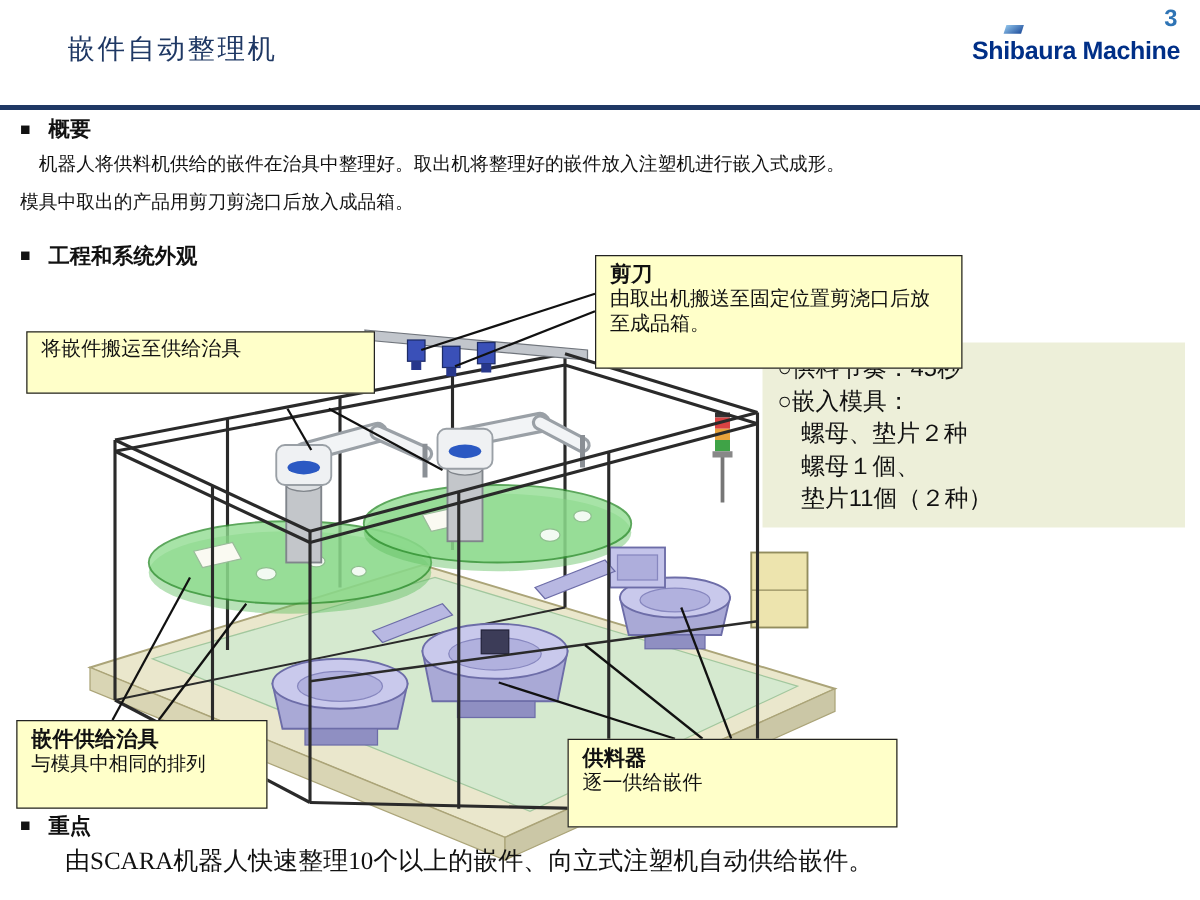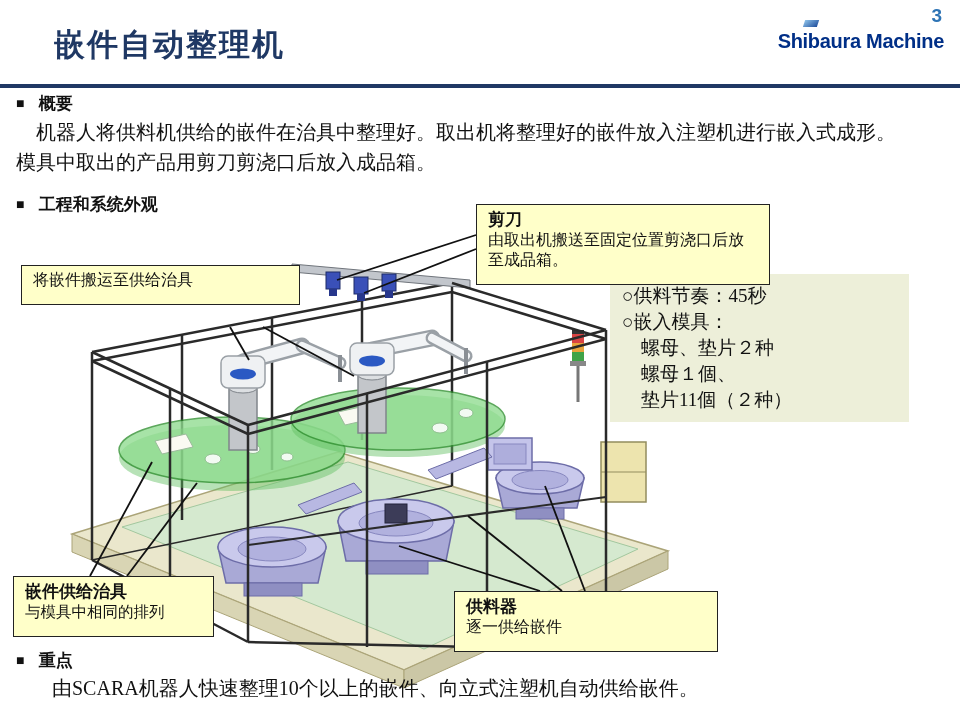--- a/index.html
+++ b/index.html
@@ -12,49 +12,49 @@
     width:960px;height:720px;position:relative;background:#fff;overflow:hidden;
     font-family:"Liberation Serif",serif;color:#111;
   }
   .page-num{position:absolute;top:5px;right:18px;font-family:"Liberation Sans",sans-serif;
     font-weight:bold;font-size:19px;color:var(--blue);z-index:6}
   .logo-wrap{position:absolute;top:30px;right:16px;z-index:6}
   .logo-text{font-family:"Liberation Sans",sans-serif;font-weight:bold;font-size:20px;
     color:var(--logo_navy);letter-spacing:-0.3px}
   .logo-mark{position:absolute;top:-10px;left:26px;width:14px;height:7px;
     background:linear-gradient(135deg,#8FC3EA,#1F4E9C);transform:skewX(-18deg)}
-  .slide-title{position:absolute;top:24px;left:54px;font-size:31px;font-weight:bold;
+  .slide-title{position:absolute;top:24px;left:54px;font-size:22px;font-weight:normal;
     color:var(--navy);letter-spacing:2px;z-index:6}
   .rule{position:absolute;top:84px;left:0;width:960px;height:4px;background:var(--navy)}
 
   .heading{position:absolute;left:16px;font-size:17px;font-weight:bold;white-space:nowrap;z-index:4}
   .heading .bullet{font-size:14px;margin-right:10px;vertical-align:1px}
   #h-overview{top:92px}
   #h-appearance{top:193px}
   #h-keypoint{top:649px}
 
   .body-lines{position:absolute;left:16px;z-index:4}
-  #overview-body{top:117px;width:940px;font-size:20px;line-height:30px}
+  #overview-body{top:117px;width:940px;font-size:15px;line-height:30px}
   #overview-body div{white-space:nowrap}
   #keypoint-body{top:675px;left:52px;font-size:20px;white-space:nowrap}
 
   .callout{position:absolute;background:var(--callout_bg);border:1.3px solid #222;
-    padding:4px 11px 14px;box-sizing:border-box;z-index:5}
+    padding:4px 11px 24px;box-sizing:border-box;z-index:5}
   .callout .c-title{font-weight:bold;font-size:17px;line-height:1.25}
   .callout .c-body{font-size:16px;line-height:1.25}
   #callout-scissors{left:476px;top:204px;width:294px}
   #callout-scara{left:21px;top:265px;width:279px}
   #callout-scara .c-title{font-size:19px}
   #callout-jig{left:13px;top:576px;width:201px}
   #callout-jig .c-body{font-size:15.5px}
   #callout-feeder{left:454px;top:591px;width:264px}
 
-  #spec-box{position:absolute;left:610px;top:274px;width:299px;box-sizing:border-box;
+  #spec-box{position:absolute;left:610px;top:274px;width:338px;box-sizing:border-box;
     background:var(--spec_bg);padding:9px 12px;z-index:4;
-    font-family:Liberation Serif, serif;font-size:19px;line-height:26px}
+    font-family:Liberation Sans, sans-serif;font-size:19px;line-height:26px}
   #spec-box div{white-space:pre}
 
   #machine-svg{position:absolute;left:0;top:0;z-index:1}
 </style>
 </head>
 <body>
 
 <div class="page-num">3</div>
 <div class="logo-wrap">
   <span class="logo-mark"></span>

